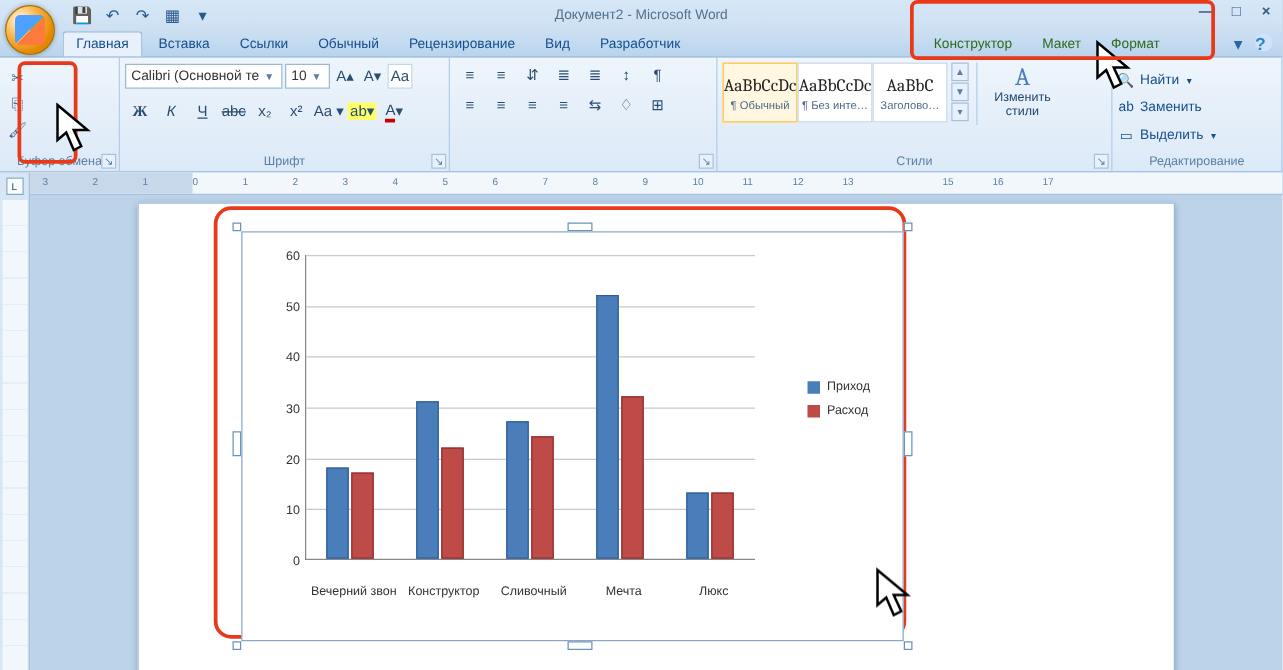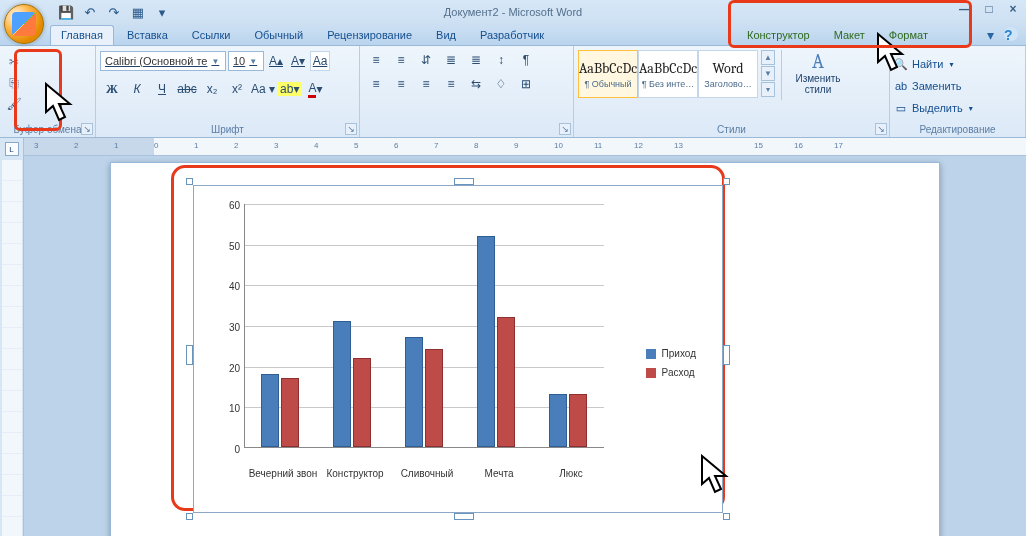--- a/index.html
+++ b/index.html
@@ -137,21 +137,21 @@
     border:1px solid #e6c66f;
     border-radius:3px;
     display:flex;flex-direction:column;align-items:center;justify-content:center;
     gap:4px;
     font-size:10px;
   }
   .bigbtn .ico{width:28px;height:28px;background:#f6dca0;border:1px solid #caa85a;position:relative;}
   .bigbtn .ico::after{content:"";position:absolute;left:5px;top:8px;width:18px;height:12px;background:#fff;border:1px solid #caa85a;}
   .smallcol{display:flex;flex-direction:column;gap:3px;justify-content:center;height:66px;}
   .smallbtn{width:20px;height:18px;border:1px solid transparent;display:flex;align-items:center;justify-content:center;font-size:12px;color:#3a5e82;}
-  .font-pick{display:flex;gap:2px;align-items:center;height:22px;margin-bottom:3px;text-decoration:underline;}
+  .font-pick{display:flex;gap:2px;align-items:center;height:22px;margin-bottom:3px;}
   .combo{background:#fff;border:1px solid #9ab9d8;height:20px;display:flex;align-items:center;padding:0 4px;font-size:11px;color:#333;}
   .combo .caret{margin-left:4px;color:#5a7ea4;font-size:8px;}
   .btnrow{display:flex;gap:1px;align-items:center;}
   .tbtn{min-width:20px;height:20px;border:1px solid transparent;display:flex;align-items:center;justify-content:center;color:#2b4d71;font-size:12px;}
   .tbtn.bold{font-weight:bold;font-family:"Times New Roman",serif;}
   .style-tile{width:60px;height:48px;border:1px solid #c3d6ea;background:#fff;display:flex;flex-direction:column;align-items:center;justify-content:center;font-size:11px;overflow:hidden;}
   .style-tile.active{border:1px solid #ffbf3f;background:#fff7df;}
   .style-tile .sample{font-family:Cambria,serif;font-size:14px;color:#222;margin-bottom:2px;}
   .style-tile .name{font-size:9px;color:#4d6c8b;white-space:nowrap;width:56px;overflow:hidden;text-align:center;}
   .style-scroll{display:flex;flex-direction:column;gap:1px;margin-left:1px;}
@@ -176,21 +176,21 @@
   
   .chart{position:absolute;inset:8px;}
   .plot{position:absolute;left:42px;top:10px;width:360px;height:244px;border-left:1px solid #888;border-bottom:1px solid #888;}
   .gridline{position:absolute;left:0;right:0;height:0;border-top:1px solid #c9c9c9;}
   .ylab{position:absolute;left:16px;width:22px;text-align:right;font-size:10px;color:#333;}
   .cat{position:absolute;bottom:-32px;width:72px;text-align:center;font-size:10px;color:#333;}
   .cluster{position:absolute;bottom:0;width:72px;}
   .bar{position:absolute;bottom:0;width:18px;}
   .bar.b1{background:#4a7ebb;border:1px solid #2f5e94;}
   .bar.b2{background:#be4b48;border:1px solid #8e302f;}
-  .legend{position:absolute;right:18px;top:110px;font-size:10px;color:#333;margin-top:44px;}
+  .legend{position:absolute;right:18px;top:110px;font-size:10px;color:#333;}
   .legend .item{display:flex;align-items:center;gap:6px;margin-bottom:8px;}
   .legend .sw{width:10px;height:10px;}
   
   .fake-cursor{position:absolute;pointer-events:none;}
   .fake-cursor svg{display:block;}
   .red-box{position:absolute;border:3px solid #e83a1a;border-radius:6px;pointer-events:none;}
   .red-box.top{top:0px;left:728px;width:244px;height:48px;z-index:30;}
 </style>
 </head>
 <body>
@@ -311,21 +311,21 @@
       <div id="style-gallery" style="display:flex;gap:0;">
           <div class="style-tile active">
             <div class="sample">AaBbCcDc</div>
             <div class="name">¶ Обычный</div>
           </div>
           <div class="style-tile">
             <div class="sample">AaBbCcDc</div>
             <div class="name">¶ Без инте…</div>
           </div>
           <div class="style-tile">
-            <div class="sample">Word</div>
+            <div class="sample">AaBbC</div>
             <div class="name">Заголово…</div>
           </div>
         </div>
       <div class="style-scroll">
         <span>▲</span>
           <span>▼</span>
           <span>▾</span>
       </div>
       <div style="width:1px;background:#b5cde6;margin:0 4px;height:50px;"></div>
       <div style="display:flex;flex-direction:column;align-items:center;width:60px;">

